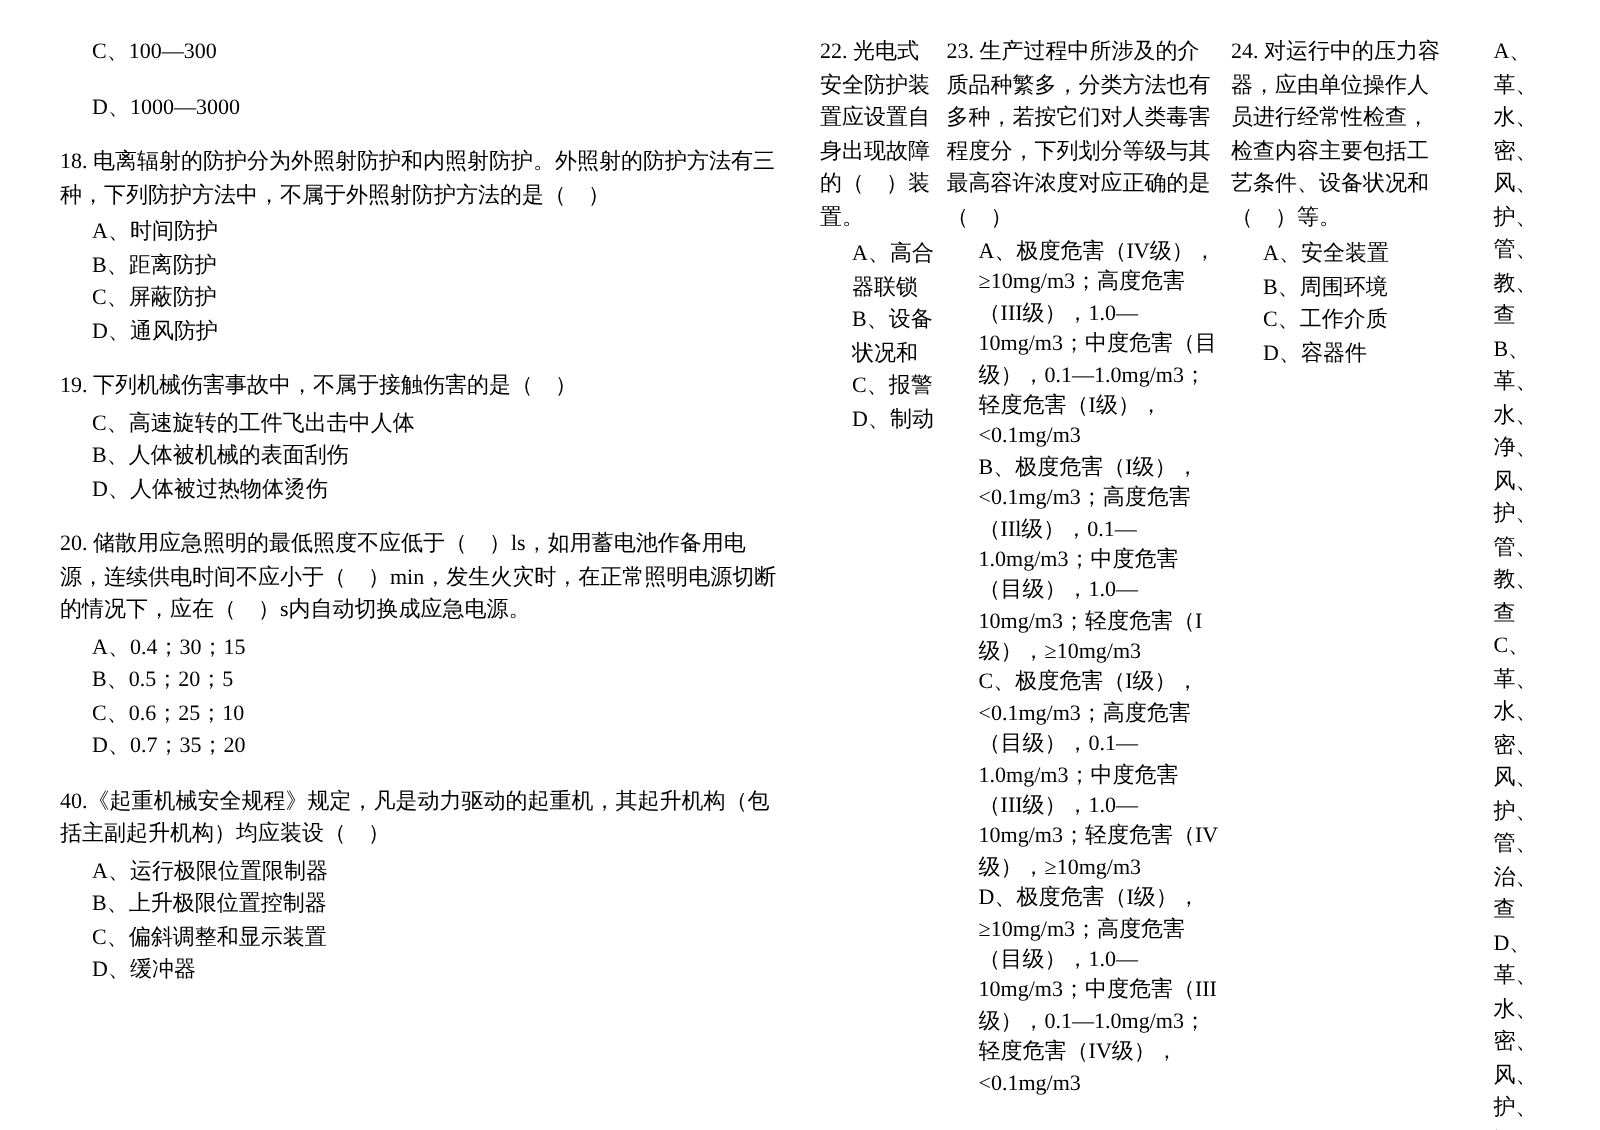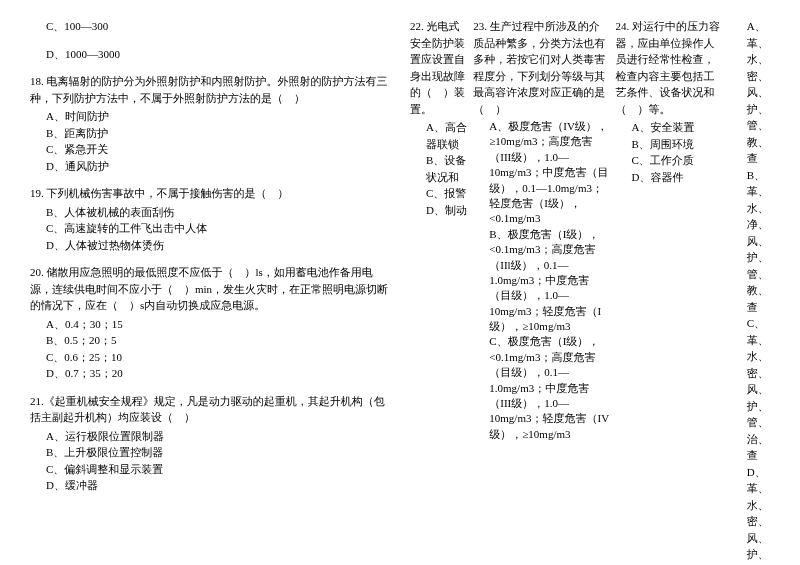--- a/index.html
+++ b/index.html
@@ -65,41 +65,41 @@
       </div>
 
       <div class="question-block">
         <div class="option">D、1000—3000</div>
       </div>
 
       <div class="question-block">
         <div class="question-title">18. 电离辐射的防护分为外照射防护和内照射防护。外照射的防护方法有三种，下列防护方法中，不属于外照射防护方法的是（　）</div>
         <div class="option">A、时间防护</div>
         <div class="option">B、距离防护</div>
-        <div class="option">C、紧急开关</div>
+        <div class="option">C、屏蔽防护</div>
         <div class="option">D、通风防护</div>
       </div>
 
       <div class="question-block">
         <div class="question-title">19. 下列机械伤害事故中，不属于接触伤害的是（　）</div>
+        <div class="option">C、高速旋转的工件飞出击中人体</div>
         <div class="option">B、人体被机械的表面刮伤</div>
-        <div class="option">C、高速旋转的工件飞出击中人体</div>
         <div class="option">D、人体被过热物体烫伤</div>
       </div>
 
       <div class="question-block">
         <div class="question-title">20. 储散用应急照明的最低照度不应低于（　）ls，如用蓄电池作备用电源，连续供电时间不应小于（　）min，发生火灾时，在正常照明电源切断的情况下，应在（　）s内自动切换成应急电源。</div>
         <div class="option">A、0.4；30；15</div>
         <div class="option">B、0.5；20；5</div>
         <div class="option">C、0.6；25；10</div>
         <div class="option">D、0.7；35；20</div>
       </div>
 
       <div class="question-block">
-        <div class="question-title">21.《起重机械安全规程》规定，凡是动力驱动的起重机，其起升机构（包括主副起升机构）均应装设（　）</div>
+        <div class="question-title">40.《起重机械安全规程》规定，凡是动力驱动的起重机，其起升机构（包括主副起升机构）均应装设（　）</div>
         <div class="option">A、运行极限位置限制器</div>
         <div class="option">B、上升极限位置控制器</div>
         <div class="option">C、偏斜调整和显示装置</div>
         <div class="option">D、缓冲器</div>
       </div>
     </div>
 
     <div class="col-right">
 
       <div class="question-block">
@@ -108,20 +108,21 @@
         <div class="option">B、设备状况和</div>
         <div class="option">C、报警</div>
         <div class="option">D、制动</div>
       </div>
 
       <div class="question-block">
         <div class="question-title">23. 生产过程中所涉及的介质品种繁多，分类方法也有多种，若按它们对人类毒害程度分，下列划分等级与其最高容许浓度对应正确的是（　）</div>
         <div class="option" style="line-height:1.4;">A、极度危害（IV级），≥10mg/m3；高度危害（III级），1.0—10mg/m3；中度危害（目级），0.1—1.0mg/m3；轻度危害（I级），&lt;0.1mg/m3</div>
         <div class="option" style="line-height:1.4;">B、极度危害（I级），&lt;0.1mg/m3；高度危害（IIl级），0.1—1.0mg/m3；中度危害（目级），1.0—10mg/m3；轻度危害（I级），≥10mg/m3</div>
         <div class="option" style="line-height:1.4;">C、极度危害（I级），&lt;0.1mg/m3；高度危害（目级），0.1—1.0mg/m3；中度危害（III级），1.0—10mg/m3；轻度危害（IV级），≥10mg/m3</div>
+        <div class="option" style="line-height:1.4;">D、极度危害（I级），≥10mg/m3；高度危害（目级），1.0—10mg/m3；中度危害（III级），0.1—1.0mg/m3；轻度危害（IV级），&lt;0.1mg/m3</div>
       </div>
 
       <div class="question-block">
         <div class="question-title">24. 对运行中的压力容器，应由单位操作人员进行经常性检查，检查内容主要包括工艺条件、设备状况和（　）等。</div>
         <div class="option">A、安全装置</div>
         <div class="option">B、周围环境</div>
         <div class="option">C、工作介质</div>
         <div class="option">D、容器件</div>
       </div>
 

